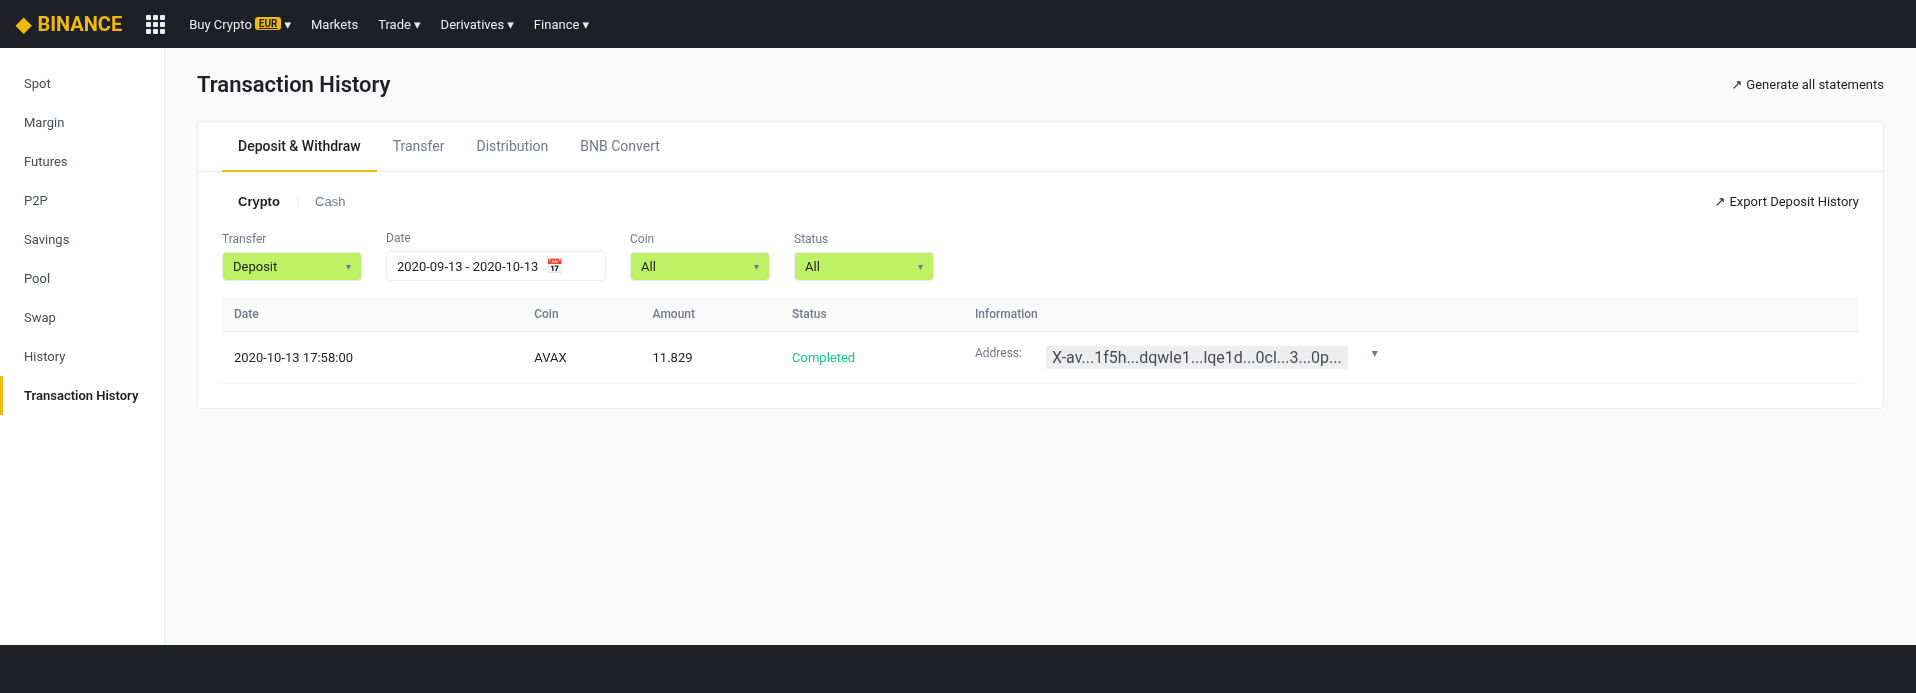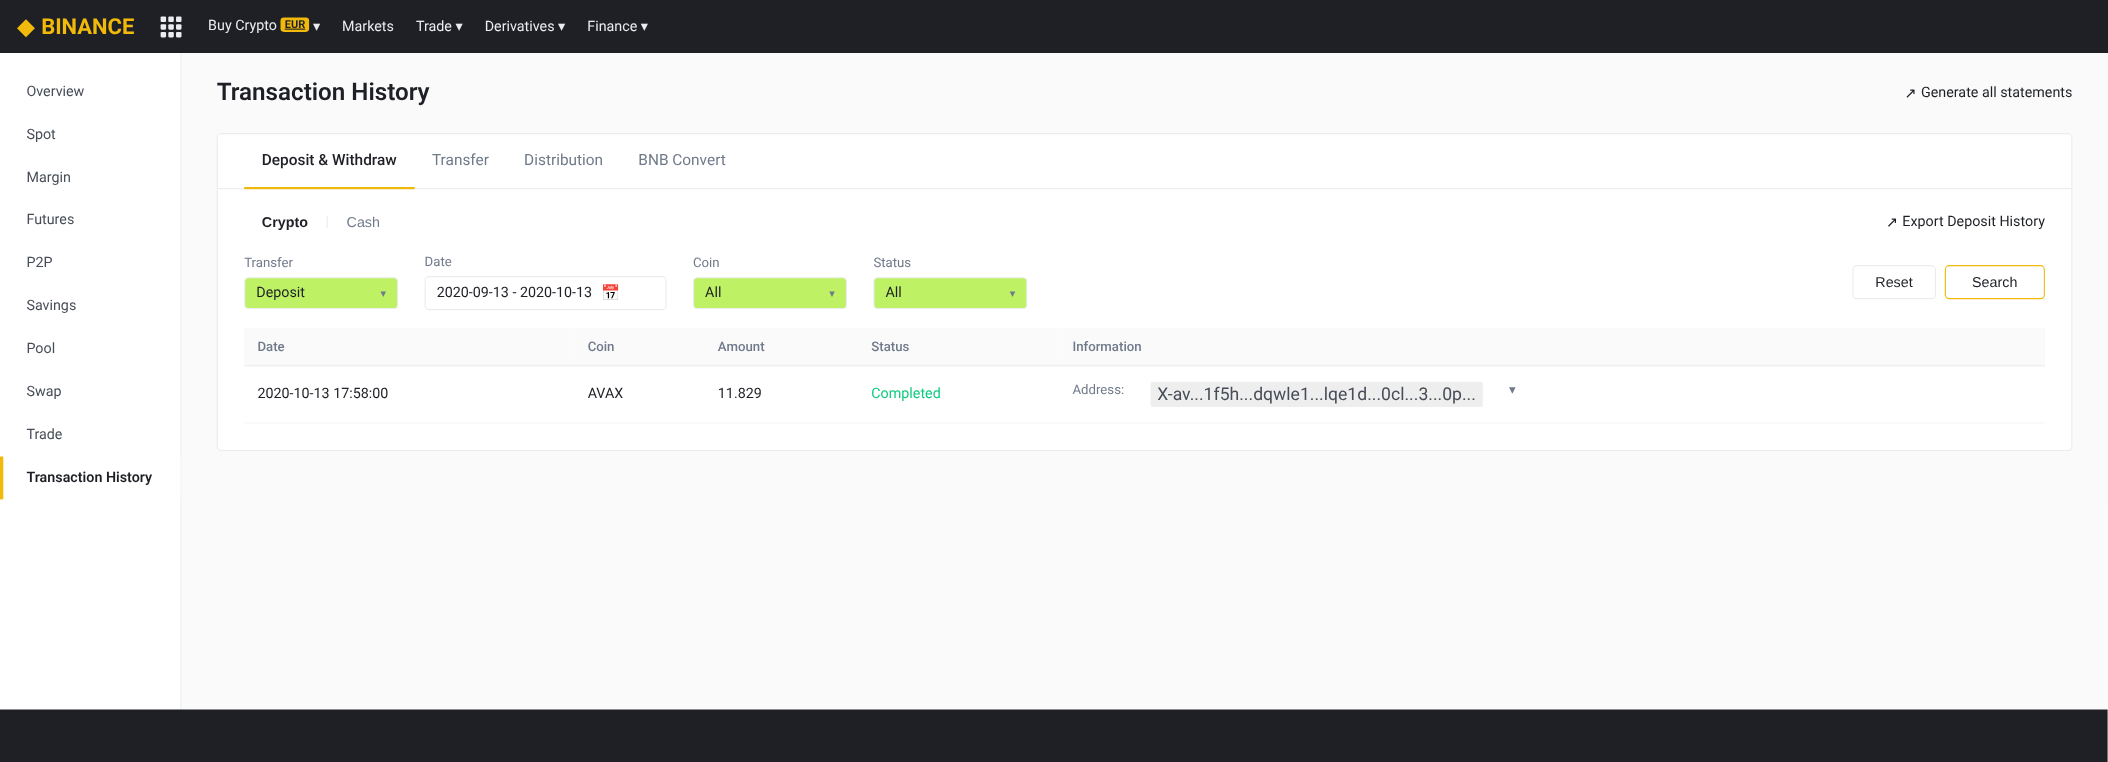--- a/index.html
+++ b/index.html
@@ -379,23 +379,20 @@
     <span class="nav-link">Trade ▾</span>
     <span class="nav-link">Derivatives ▾</span>
     <span class="nav-link">Finance ▾</span>
   </div>
 </nav>
 
 <div class="layout">
 
   <aside class="sidebar">
     <div class="sidebar-item">
-      <span>Overview</span>
-    </div>
-    <div class="sidebar-item">
       <span>Spot</span>
     </div>
     <div class="sidebar-item">
       <span>Margin</span>
     </div>
     <div class="sidebar-item">
       <span>Futures</span>
     </div>
     <div class="sidebar-item">
       <span>P2P</span>
@@ -403,21 +400,21 @@
     <div class="sidebar-item">
       <span>Savings</span>
     </div>
     <div class="sidebar-item">
       <span>Pool</span>
     </div>
     <div class="sidebar-item">
       <span>Swap</span>
     </div>
     <div class="sidebar-item">
-      <span>Trade</span>
+      <span>History</span>
     </div>
     <div class="sidebar-item active">
       <span>Transaction History</span>
     </div>
   </aside>
 
   <main class="main-content">
     <div class="page-header">
       <h1 class="page-title">Transaction History</h1>
       <span class="generate-link">
@@ -475,24 +472,20 @@
           </div>
 
           <div class="filter-group">
             <span class="filter-label">Status</span>
             <div class="filter-select">
               <span>All</span>
               <span class="chevron">▾</span>
             </div>
           </div>
 
-          <div class="filter-actions">
-            <button class="btn-reset">Reset</button>
-            <button class="btn-search">Search</button>
-          </div>
         </div>
       </div>
 
       <div class="table-wrapper">
         <table>
           <thead>
             <tr>
               <th>Date</th>
               <th>Coin</th>
               <th>Amount</th>

